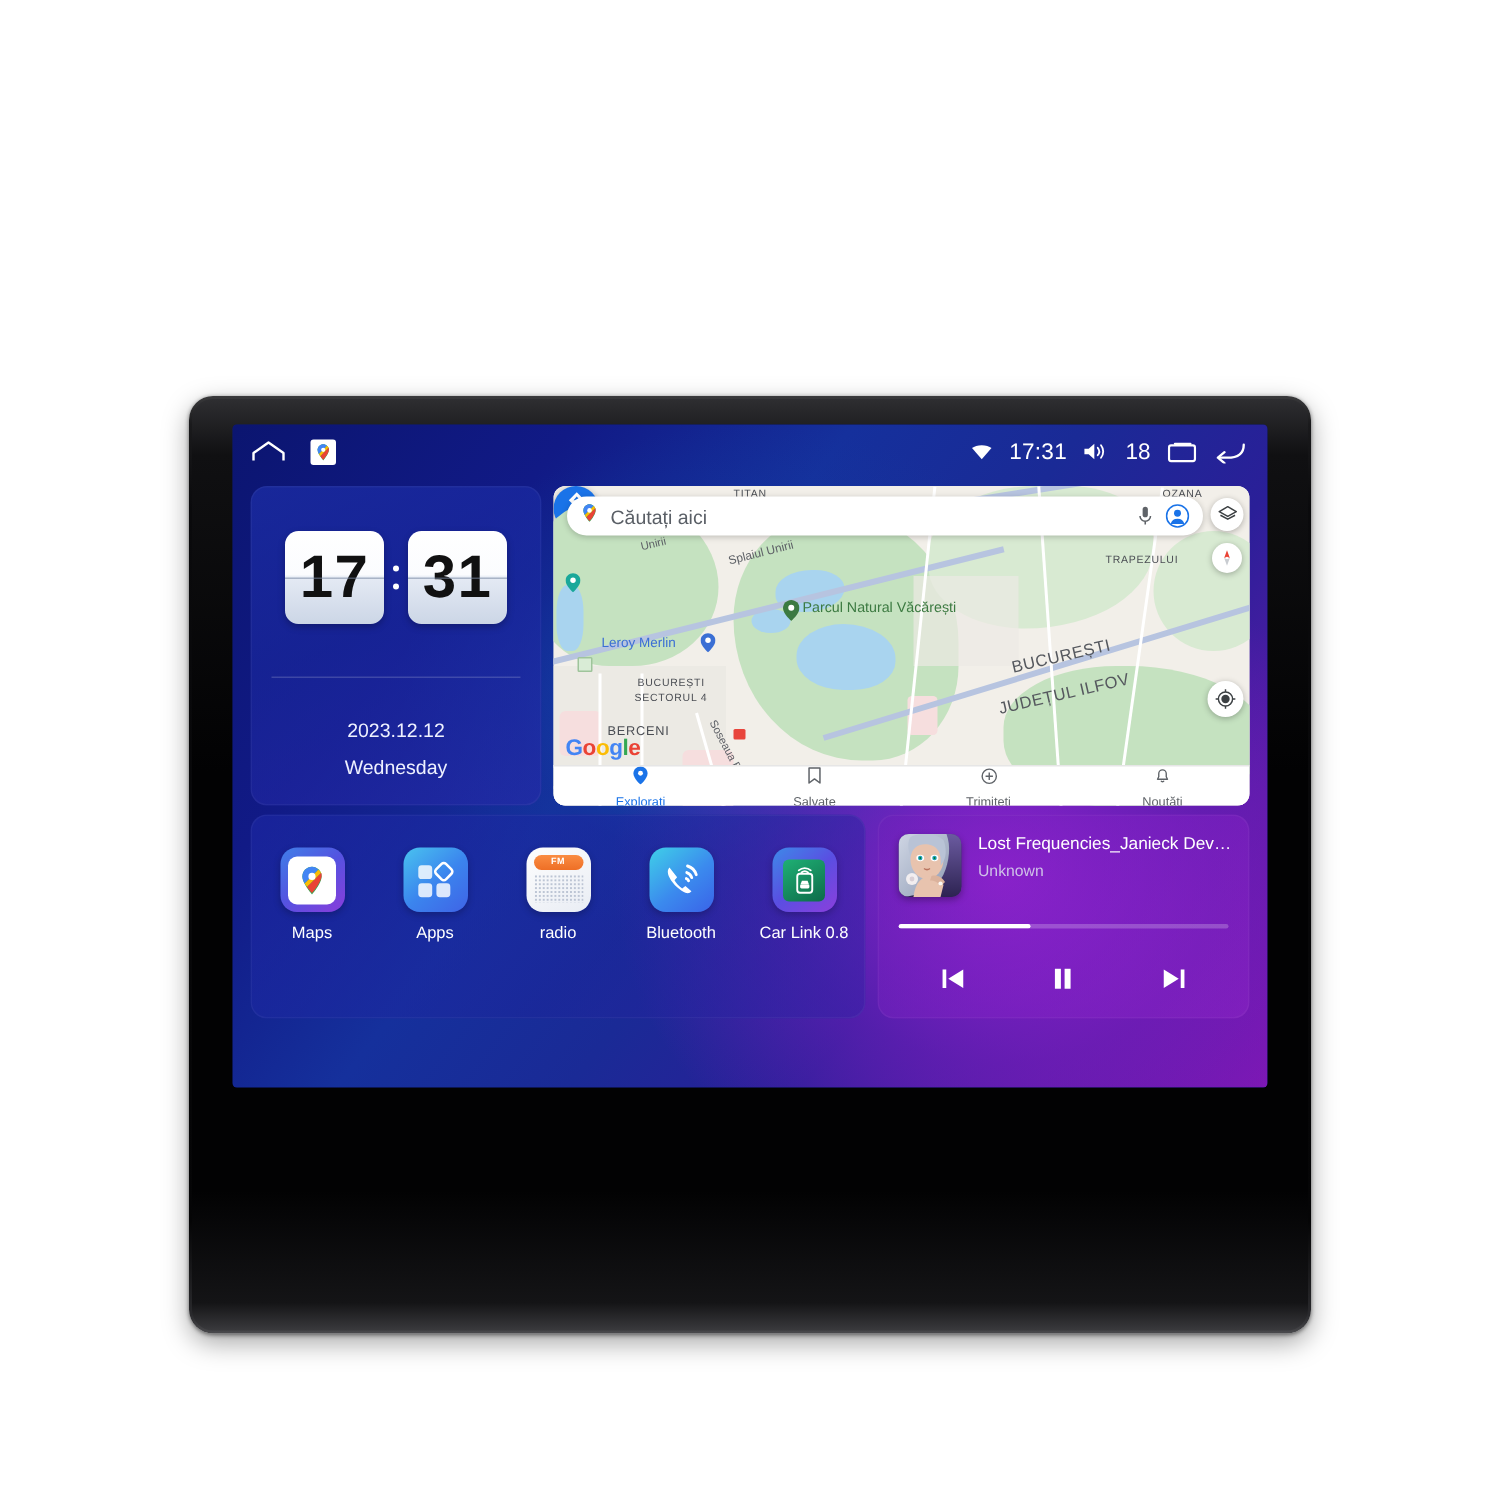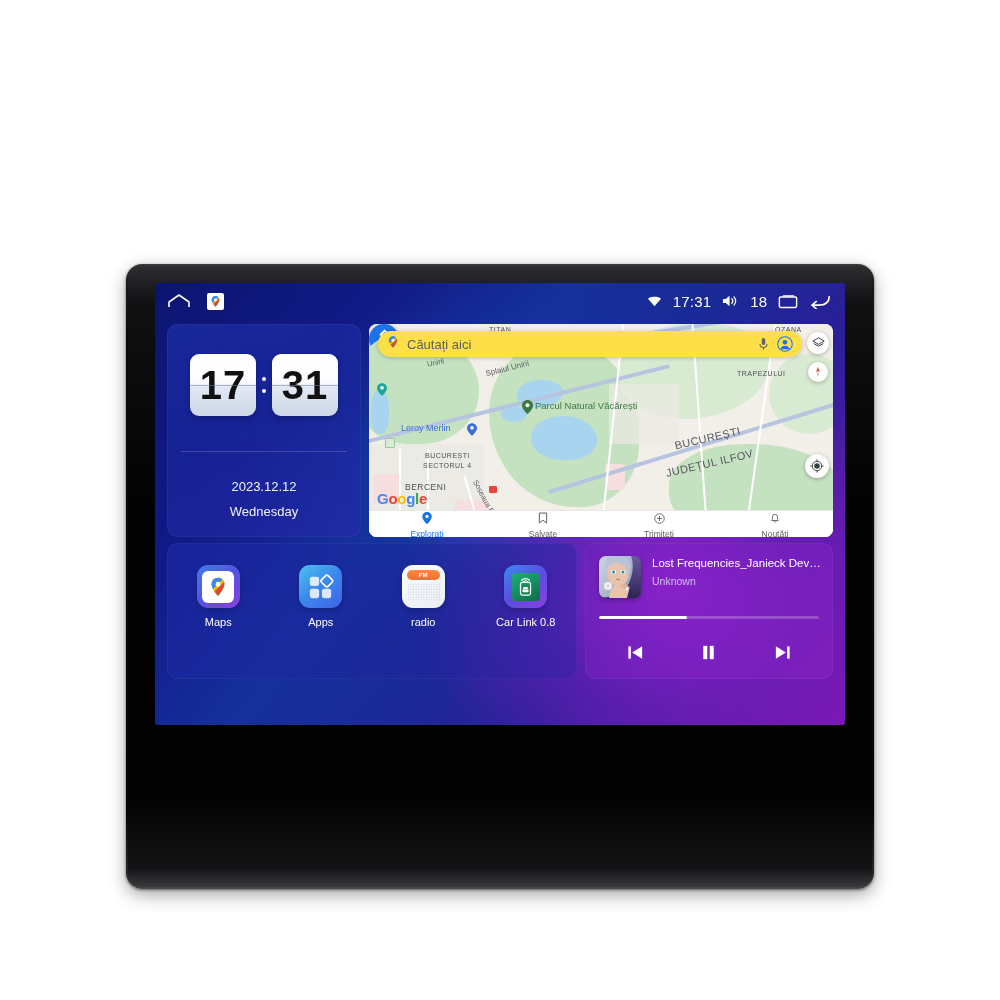--- a/index.html
+++ b/index.html
@@ -129,21 +129,21 @@
     white-space:nowrap; font-family:"Liberation Sans",sans-serif;
   }
   .maplabel.caps { letter-spacing:0.5px; color:#4b4e54; font-size:7px; }
   .maplabel.park { color:#3c7a41; font-size:9.5px; }
   .maplabel.biz { color:#3b6fd4; font-size:9px; }
   .maplabel.big { font-size:11px; color:#55585e; }
 
   
   #map-search {
     position:absolute; left:9px; top:7px; right:31px; height:26px;
-    background:#fde047; border-radius:14px;
+    background:#ffffff; border-radius:14px;
     display:flex; align-items:center; padding:0 8px;
     box-shadow:0 1px 4px rgba(0,0,0,0.22);
     z-index:5;
   }
   #map-search-text { color:#5a5f66; font-size:13px; margin-left:7px; flex:1; }
   .search-act { width:18px; height:18px; display:flex; align-items:center; justify-content:center; margin-left:4px; }
 
   .map-fab {
     position:absolute; background:#fff; border-radius:50%;
     display:flex; align-items:center; justify-content:center;
@@ -531,20 +531,31 @@
           <div class="app">
             <div class="app-icon ic-radio">
               <div class="fm-pill">
                 <span>FM</span>
               </div>
               <div class="grille"></div>
             </div>
             <span class="app-label">radio</span>
           </div>
 
+          <div class="app">
+            <div class="app-icon ic-bt">
+              <svg width="27" height="27" viewBox="0 0 28 28">
+                <path d="M5.5 5.5 c-1.5 1.5 -1.5 4 0 7 c2.5 5 7.5 9 11 10.5 c1.8 .7 3.2 .3 4.2 -1 l-4.2 -3.6 -2.2 1.6 c-2 -1.3 -4.2 -3.6 -5.3 -5.6 l1.8 -2.2 Z" fill="#fff"></path>
+                <path d="M18 4.5 a9 9 0 0 1 6 6" fill="none" stroke="#fff" stroke-width="2" stroke-linecap="round"></path>
+                <path d="M17.5 9 a5.3 5.3 0 0 1 3.4 3.5" fill="none" stroke="#fff" stroke-width="2" stroke-linecap="round"></path>
+                <path d="M17.2 13.2 a2.2 2.2 0 0 1 1.5 1.5" fill="none" stroke="#fff" stroke-width="2" stroke-linecap="round"></path>
+              </svg>
+            </div>
+            <span class="app-label">Bluetooth</span>
+          </div>
 
           <div class="app">
             <div class="app-icon ic-carlink">
               <div class="carlink-inner">
                 <svg width="17" height="20" viewBox="0 0 18 22">
                   <rect x="3.5" y="6" width="11" height="14" rx="2" fill="none" stroke="#fff" stroke-width="1.4"></rect>
                   <path d="M6 13.5 l.9 -2.4 h4.2 l.9 2.4 z" fill="#fff"></path>
                   <rect x="5.6" y="13.8" width="6.8" height="3" rx="1" fill="#fff"></rect>
                   <path d="M4.6 3.6 a6.5 6.5 0 0 1 8.8 0" fill="none" stroke="#fff" stroke-width="1.3" stroke-linecap="round"></path>
                   <path d="M6.6 5.1 a3.8 3.8 0 0 1 4.8 0" fill="none" stroke="#fff" stroke-width="1.3" stroke-linecap="round"></path>

